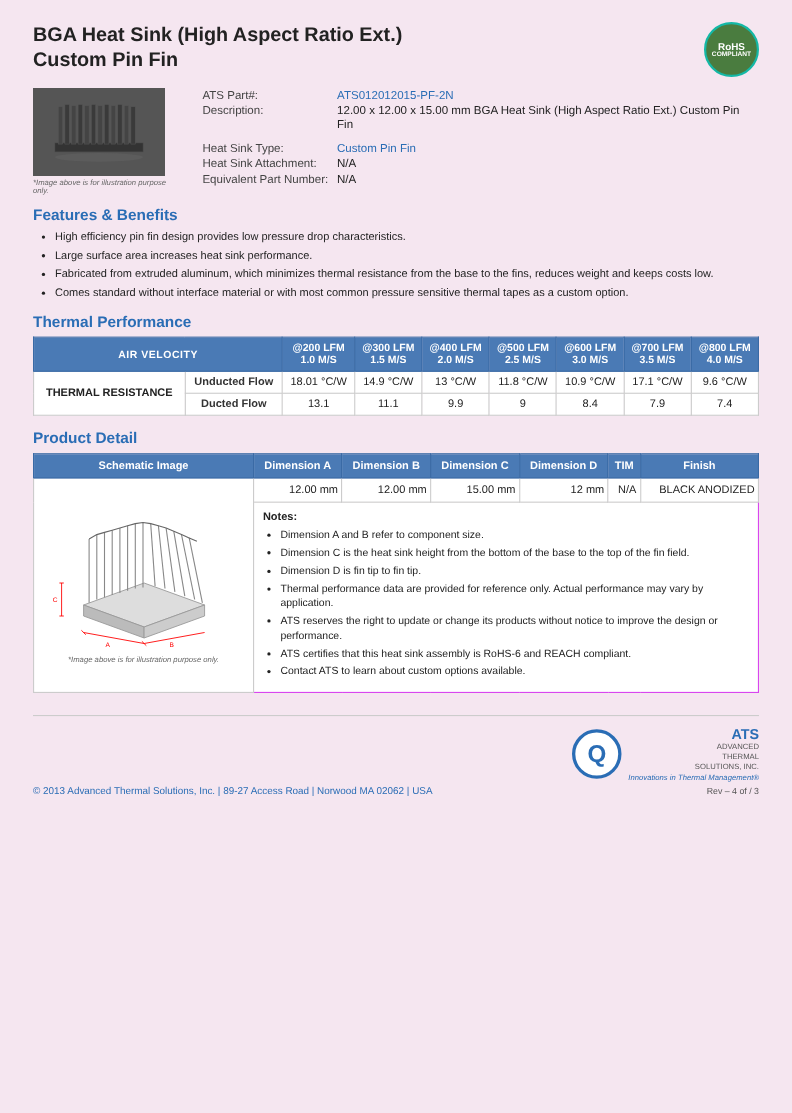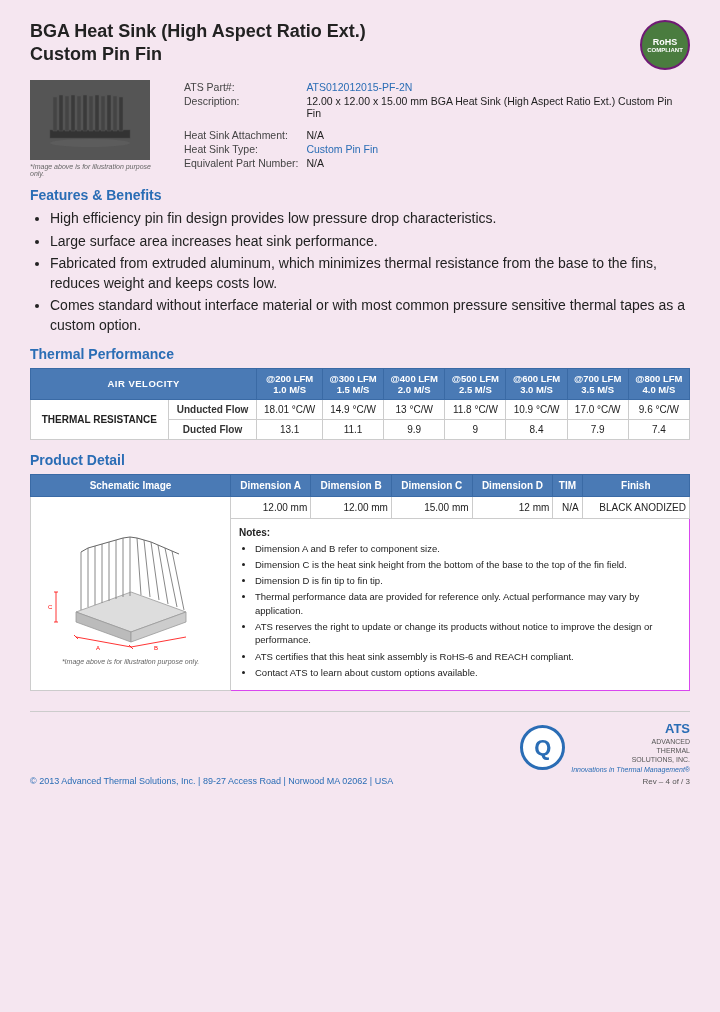--- a/index.html
+++ b/index.html
@@ -35,21 +35,21 @@
       border-radius: 50%;
       background: #4a7c3f;
       display: flex;
       align-items: center;
       justify-content: center;
       flex-direction: column;
       color: white;
       font-size: 7px;
       font-weight: bold;
       text-align: center;
-      border: 2px solid #701a75;
+      border: 2px solid #14b8a6;
     }
     .rohs-badge .rohs-text { font-size: 9px; font-weight: bold; }
     .rohs-badge .compliant { font-size: 6px; }
 
     .product-info-section {
       display: flex;
       gap: 20px;
       margin-bottom: 8px;
     }
     .product-image-box {
@@ -95,21 +95,21 @@
       color: #2a6db5;
       margin-top: 10px;
       margin-bottom: 6px;
     }
     .features-list {
       list-style: disc;
       padding-left: 20px;
       margin-bottom: 8px;
     }
     .features-list li {
-      font-size: 14px;
+      font-size: 10px;
       color: #222;
       margin-bottom: 3px;
       line-height: 1.4;
     }
 
     
     .thermal-table {
       width: 100%;
       border-collapse: collapse;
       margin-bottom: 12px;
@@ -330,26 +330,26 @@
           <td class="value-blue">ATS012012015-PF-2N</td>
         </tr>
         <tr>
           <td class="label-col">Description:</td>
           <td class="value-normal">12.00 x 12.00 x 15.00 mm BGA Heat Sink (High Aspect Ratio Ext.) Custom Pin Fin</td>
         </tr>
         <tr>
               <td colspan="2" style="padding: 4px 0;"></td>
             </tr>
         <tr>
+          <td class="label-col">Heat Sink Type:</td>
+          <td class="value-blue">Custom Pin Fin</td>
+        </tr>
+        <tr>
           <td class="label-col">Heat Sink Attachment:</td>
           <td class="value-normal">N/A</td>
-        </tr>
-        <tr>
-          <td class="label-col">Heat Sink Type:</td>
-          <td class="value-blue">Custom Pin Fin</td>
         </tr>
         <tr>
           <td class="label-col">Equivalent Part Number:</td>
           <td class="value-normal">N/A</td>
         </tr>
       </tbody>
         </table>
     </div>
   </div>
 
@@ -377,21 +377,21 @@
     </thead>
     <tbody>
       <tr class="data-row">
         <td class="merged-label" rowspan="2">THERMAL RESISTANCE</td>
         <td class="row-label">Unducted Flow</td>
         <td>18.01 °C/W</td>
         <td>14.9 °C/W</td>
         <td>13 °C/W</td>
         <td>11.8 °C/W</td>
         <td>10.9 °C/W</td>
-        <td>17.0 °C/W</td>
+        <td>17.1 °C/W</td>
         <td>9.6 °C/W</td>
       </tr>
       <tr class="data-row">
         <td class="row-label">Ducted Flow</td>
         <td>13.1</td>
         <td>11.1</td>
         <td>9.9</td>
         <td>9</td>
         <td>8.4</td>
         <td>7.9</td>

